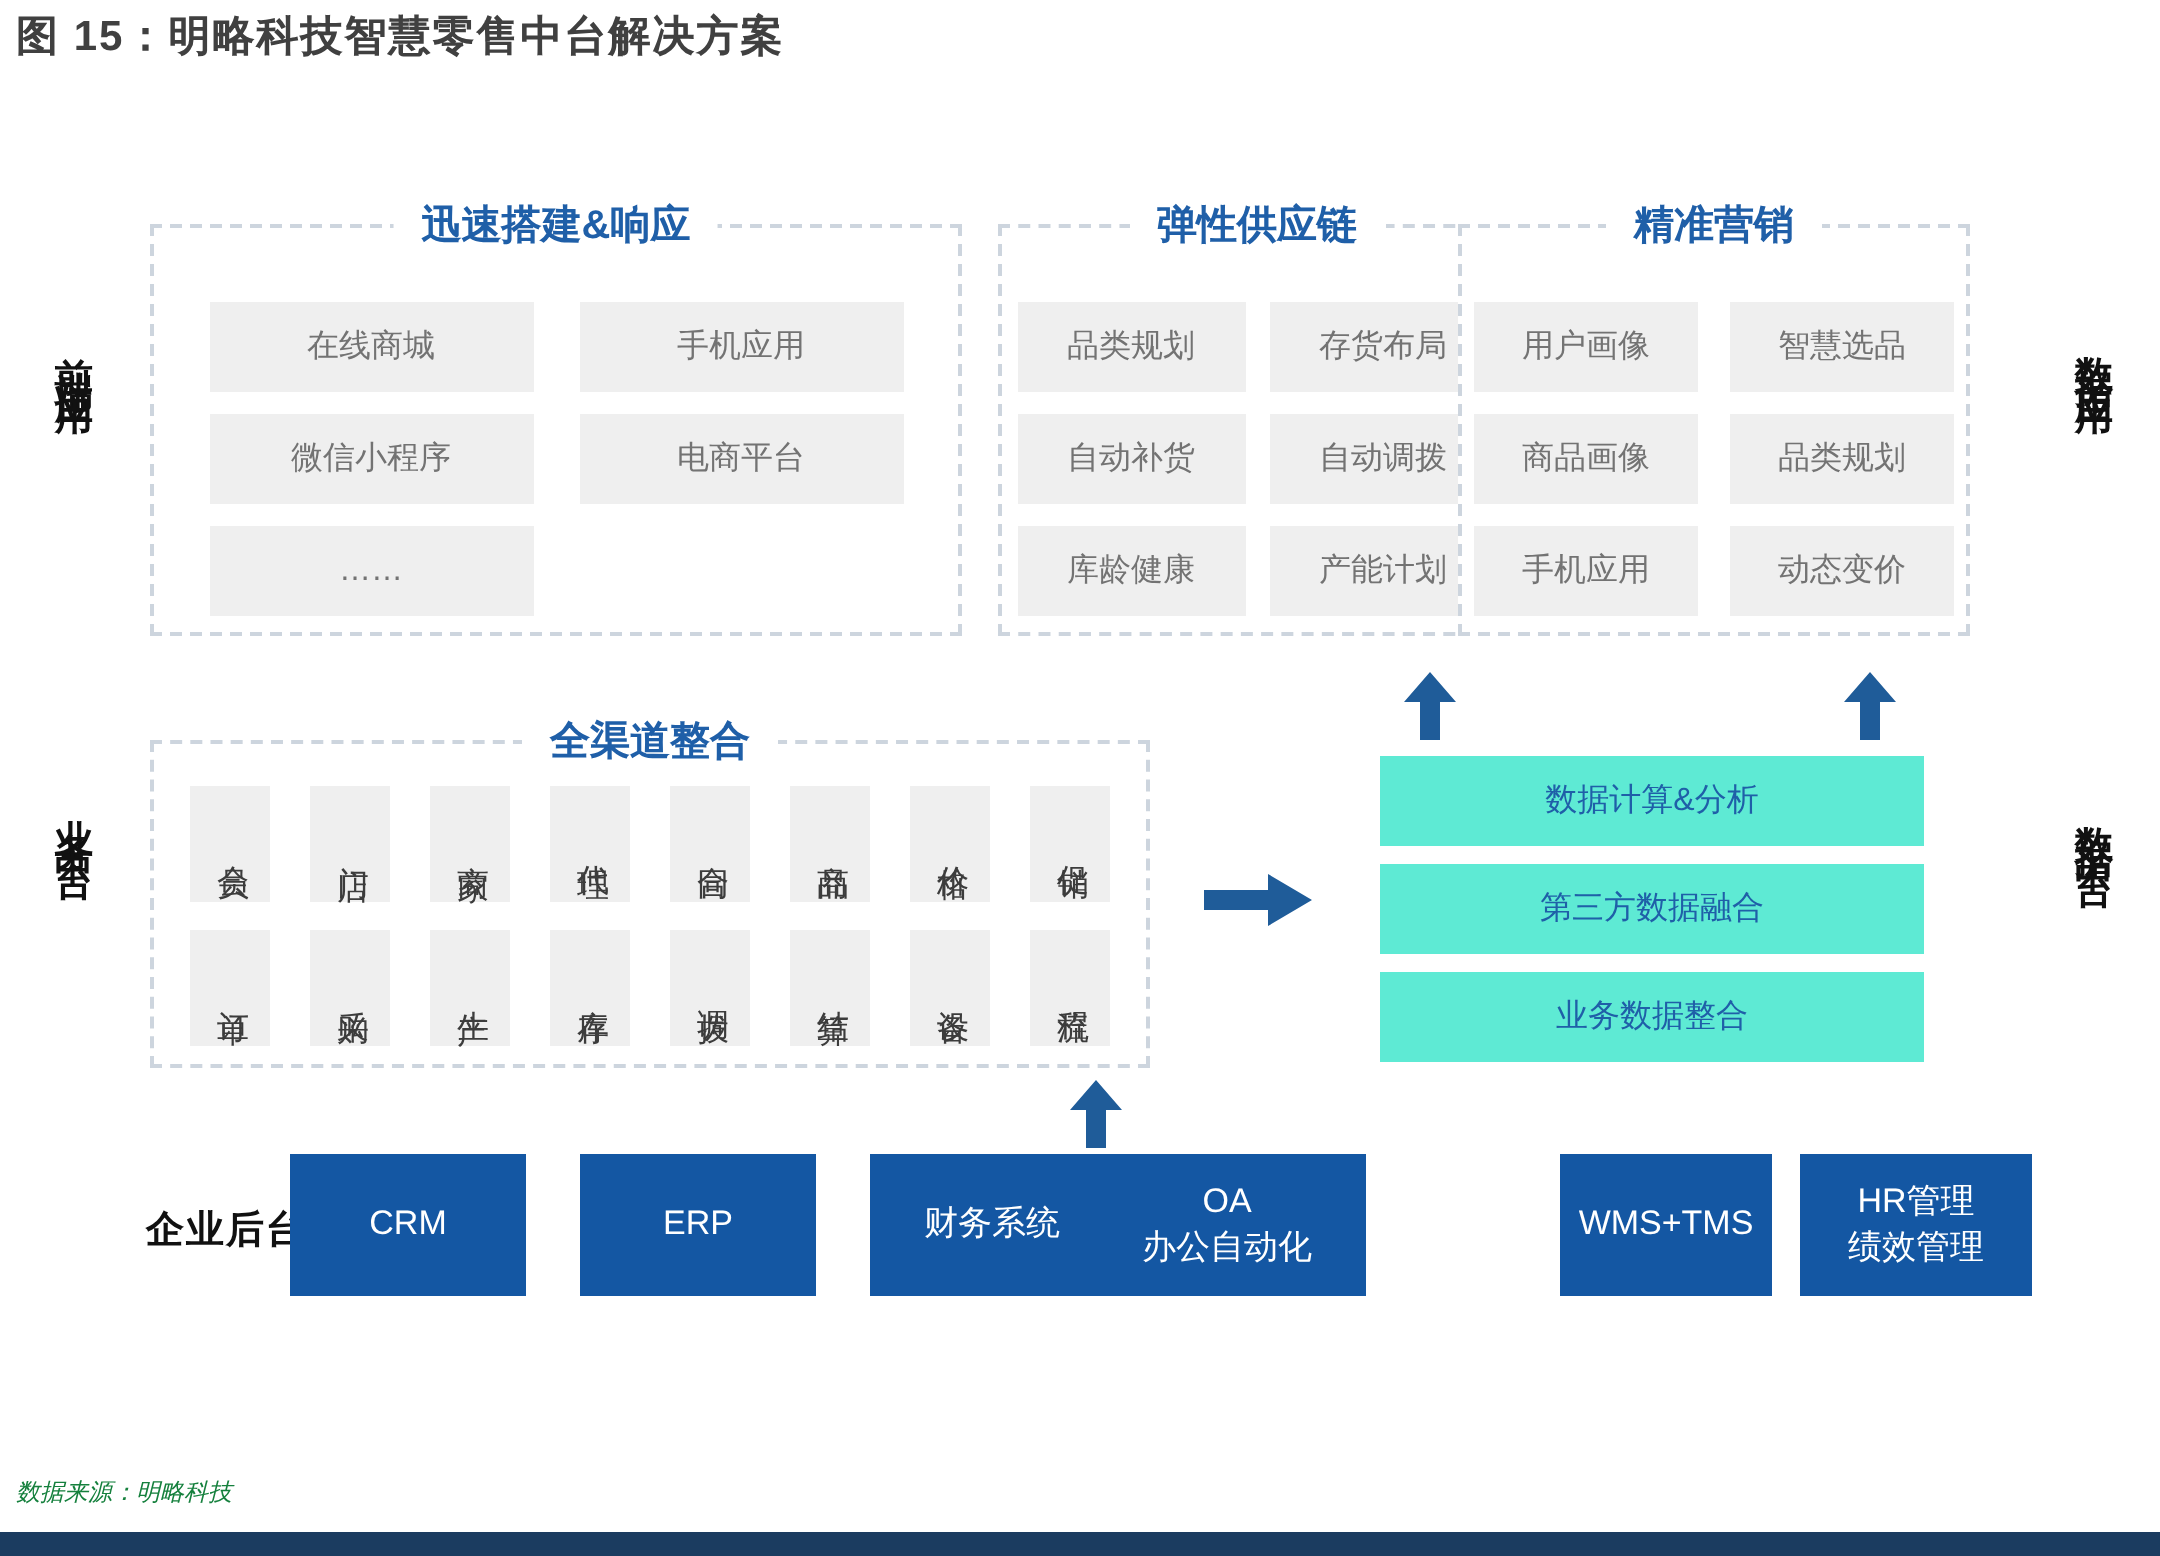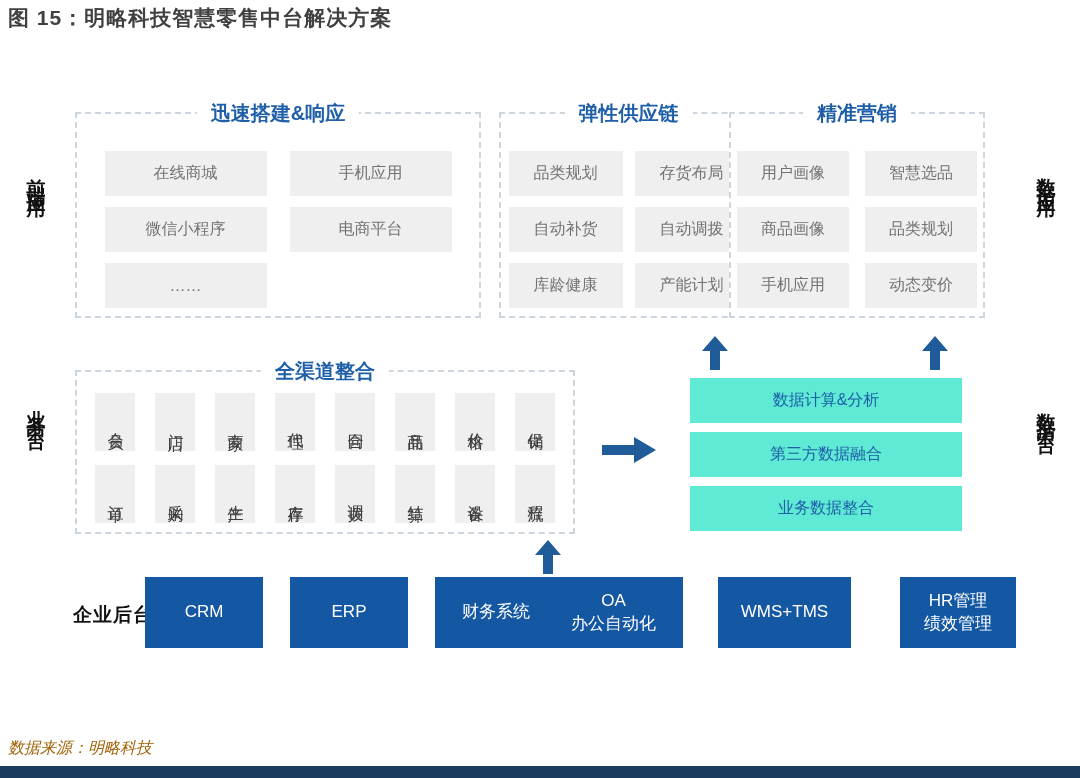--- a/index.html
+++ b/index.html
@@ -45,21 +45,21 @@
   .backend-box span:empty { display:none; }
   .vlabel {
     position:absolute; writing-mode:vertical-rl; text-orientation:upright;
     font-size:19px; font-weight:bold; color:#111111; letter-spacing:7px; line-height:20px;
   }
   .hlabel {
     position:absolute; font-size:19px; font-weight:bold; color:#111111; letter-spacing:1px;margin-left:40px;
   }
   .arrow { position:absolute; }
   .source {
-    position:absolute; left:8px; top:738px; font-size:16px; font-style:italic; color:#a16207;
+    position:absolute; left:8px; top:738px; font-size:12px; font-style:italic; color:#15803d;
   }
   .bottom-bar {
     position:absolute; left:0; top:766px; width:1080px; height:12px; background:#1B3C60;
   }
 </style>
 </head>
 <body>
 
 <div class="page">
 
@@ -154,21 +154,21 @@
 
   </div>
   <div class="backend-box" style="left:435px;width:122px">
     <span>财务系统</span>
 
   </div>
   <div class="backend-box" style="left:544px;width:139px">
     <span>OA</span>
     <span>办公自动化</span>
   </div>
-  <div class="backend-box" style="left:718px;width:133px">
+  <div class="backend-box" style="left:780px;width:106px">
     <span>WMS+TMS</span>
 
   </div>
   <div class="backend-box" style="left:900px;width:116px">
     <span>HR管理</span>
     <span>绩效管理</span>
   </div>
 
   <div class="source">数据来源：明略科技</div>
   <div class="bottom-bar"></div>

